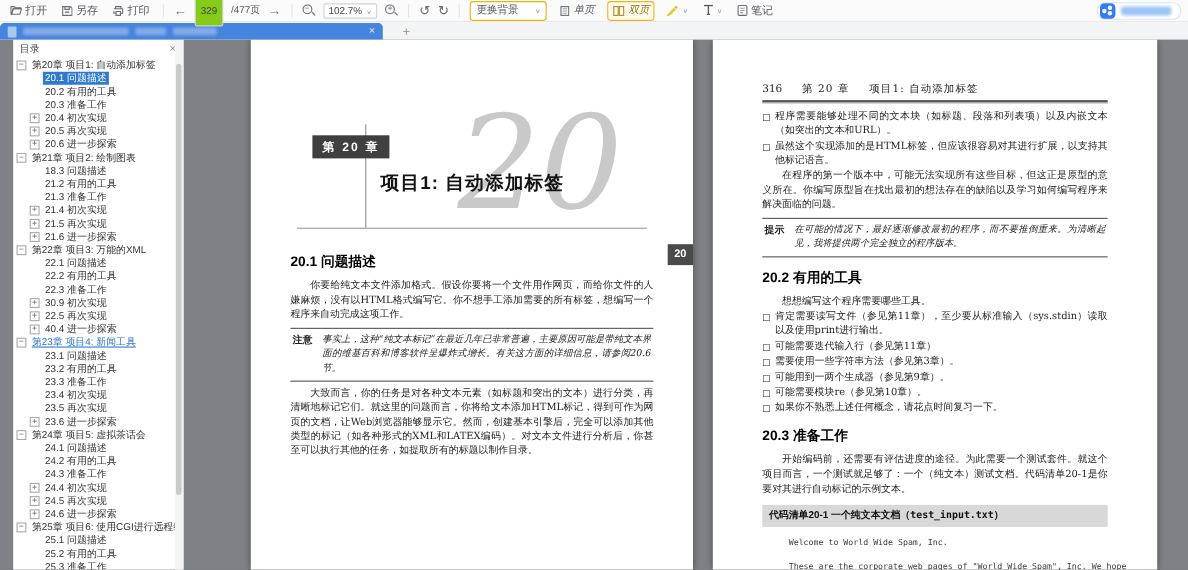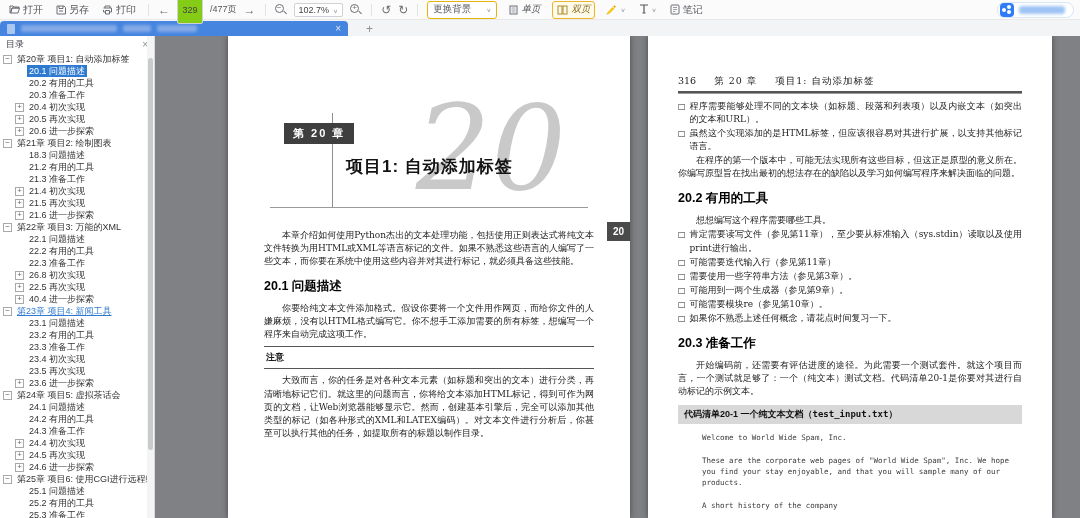--- a/index.html
+++ b/index.html
@@ -65,42 +65,42 @@
   }
   .tab .doc-ic { width:8px; height:10px; background:#a9c7ef; border-radius:1px; filter:blur(.6px); }
   .tab .t-blur { height:7px; background:#84a9e6; border-radius:2px; filter:blur(1.5px); }
   .tab .t-close { margin-left:auto; color:#dfe9f8; font-size:10px; line-height:1; }
   .new-tab { position:absolute; left:366px; top:2px; color:#8b9096; font-size:12px; line-height:14px; }
 
   
   .main { position:absolute; top:36px; left:0; right:0; bottom:0; background:#7f8184; }
 
   
-  .sidebar { position:absolute; left:0; top:0; bottom:0; width:155px; background:#fff; border-right:1px solid #d9dadb; z-index:3; }
+  .sidebar { position:absolute; left:12px; top:0; bottom:0; width:155px; background:#fff; border-right:1px solid #d9dadb; z-index:3; }
   .sb-head { height:17px; display:flex; align-items:center; justify-content:space-between; padding:0 6px; font-size:9px; color:#3c3f43; }
   .sb-close { color:#8b9096; font-size:10px; }
   .toc { position:absolute; top:17px; left:0; right:7px; bottom:0; overflow:hidden; }
   .toc-row { height:12px; display:flex; align-items:center; font-size:9px; color:#333; white-space:nowrap; overflow:hidden; }
   .toc-row.lv0 { padding-left:3px; }
   .toc-row.lv1 { padding-left:15px; }
   .twisty {
     flex:none; width:9px; height:9px; margin-right:3px; border:1px solid #a7a9ab; background:#fff;
     font-size:8px; line-height:6.5px; text-align:center; color:#666;
   }
   .twisty.hidden { visibility:hidden; }
   .toc-label { padding:0 2px; }
   .toc-row.selected .toc-label { background:#2e7ad1; color:#fff; }
   .toc-row.link .toc-label { color:#2e7ad1; text-decoration:underline; }
   .sb-scroll { position:absolute; right:0; top:0; bottom:0; width:7px; background:#f4f4f5; }
   .sb-thumb { position:absolute; left:1px; width:5px; top:22px; height:392px; background:#c9cacc; border-radius:3px; }
 
   
   .page { position:absolute; top:0; bottom:0; background:#fff; box-shadow:0 0 6px rgba(0,0,0,.45); }
   .page-left  { left:228px; width:402px; padding:0 36px; }
-  .page-right { left:648px; width:404px; padding:0 30px; }
+  .page-right { left:648px; width:404px; padding:0 45px; }
   .serif { font-family:"DejaVu Serif","Liberation Serif",serif; }
 
   
   .opener { position:relative; height:100px; margin-top:79px; }
   .ch-num {
     position:absolute; right:28px; top:-26px; z-index:0;
     font-family:"DejaVu Serif",serif; font-style:italic;
     font-size:118px; line-height:1; color:#c9c9c9;
   }
   .ch-vline { position:absolute; left:68px; top:-2px; height:94px; width:1px; background:#8f8f8f; z-index:1; }
@@ -325,21 +325,21 @@
         <div class="toc-row lv1">
           <span class="twisty hidden"></span>
           <span class="toc-label">22.2  有用的工具</span>
         </div>
         <div class="toc-row lv1">
           <span class="twisty hidden"></span>
           <span class="toc-label">22.3  准备工作</span>
         </div>
         <div class="toc-row lv1">
           <span class="twisty">+</span>
-          <span class="toc-label">26.8  初次实现</span>
+          <span class="toc-label">30.9  初次实现</span>
         </div>
         <div class="toc-row lv1">
           <span class="twisty">+</span>
           <span class="toc-label">22.5  再次实现</span>
         </div>
         <div class="toc-row lv1">
           <span class="twisty">+</span>
           <span class="toc-label">40.4  进一步探索</span>
         </div>
         <div class="toc-row lv0 link">
@@ -422,25 +422,25 @@
 
   <div class="page page-left">
     <div class="opener">
       <div class="ch-num serif">20</div>
       <div class="ch-vline"></div>
       <div class="ch-box">第 20 章</div>
       <div class="ch-title">项目1: 自动添加标签</div>
       <div class="ch-rule"></div>
     </div>
     <div class="book serif" id="left-body">
-        <div class="para">本章介绍如何使用Python杰出的文本处理功能，包括使用正则表达式将纯文本文件转换为用HTML或XML等语言标记的文件。如果不熟悉这些语言的人编写了一些文本，而你要在系统中使用这些内容并对其进行标记，就必须具备这些技能。</div>
         <div class="h2">20.1  问题描述</div>
         <div class="para">你要给纯文本文件添加格式。假设你要将一个文件用作网页，而给你文件的人嫌麻烦，没有以HTML格式编写它。你不想手工添加需要的所有标签，想编写一个程序来自动完成这项工作。</div>
         <div class="note">
           <span class="note-label">注意</span>
+          <span class="note-text">事实上，这种“纯文本标记”在最近几年已非常普遍，主要原因可能是带纯文本界面的维基百科和博客软件呈爆炸式增长。有关这方面的详细信息，请参阅20.6节。</span>
         </div>
         <div class="para">大致而言，你的任务是对各种文本元素（如标题和突出的文本）进行分类，再清晰地标记它们。就这里的问题而言，你将给文本添加HTML标记，得到可作为网页的文档，让Web浏览器能够显示它。然而，创建基本引擎后，完全可以添加其他类型的标记（如各种形式的XML和LATEX编码）。对文本文件进行分析后，你甚至可以执行其他的任务，如提取所有的标题以制作目录。</div>
       </div>
     <div class="side-tab">20</div>
   </div>
 
   <div class="page page-right">
     <div class="pagehead serif">
       <span>316</span>
       <span class="ph-chap">第 20 章</span>
@@ -451,20 +451,24 @@
           <div class="bullet">
             <span class="mk">□</span>
             <span>程序需要能够处理不同的文本块（如标题、段落和列表项）以及内嵌文本（如突出的文本和URL）。</span>
           </div>
           <div class="bullet">
             <span class="mk">□</span>
             <span>虽然这个实现添加的是HTML标签，但应该很容易对其进行扩展，以支持其他标记语言。</span>
           </div>
         </div>
         <div class="para">在程序的第一个版本中，可能无法实现所有这些目标，但这正是原型的意义所在。你编写原型旨在找出最初的想法存在的缺陷以及学习如何编写程序来解决面临的问题。</div>
+        <div class="note">
+          <span class="note-label">提示</span>
+          <span class="note-text">在可能的情况下，最好逐渐修改最初的程序，而不要推倒重来。为清晰起见，我将提供两个完全独立的程序版本。</span>
+        </div>
         <div class="h2">20.2  有用的工具</div>
         <div class="para">想想编写这个程序需要哪些工具。</div>
         <div class="bullets">
           <div class="bullet">
             <span class="mk">□</span>
             <span>肯定需要读写文件（参见第11章），至少要从标准输入（sys.stdin）读取以及使用print进行输出。</span>
           </div>
           <div class="bullet">
             <span class="mk">□</span>
             <span>可能需要迭代输入行（参见第11章）</span>

